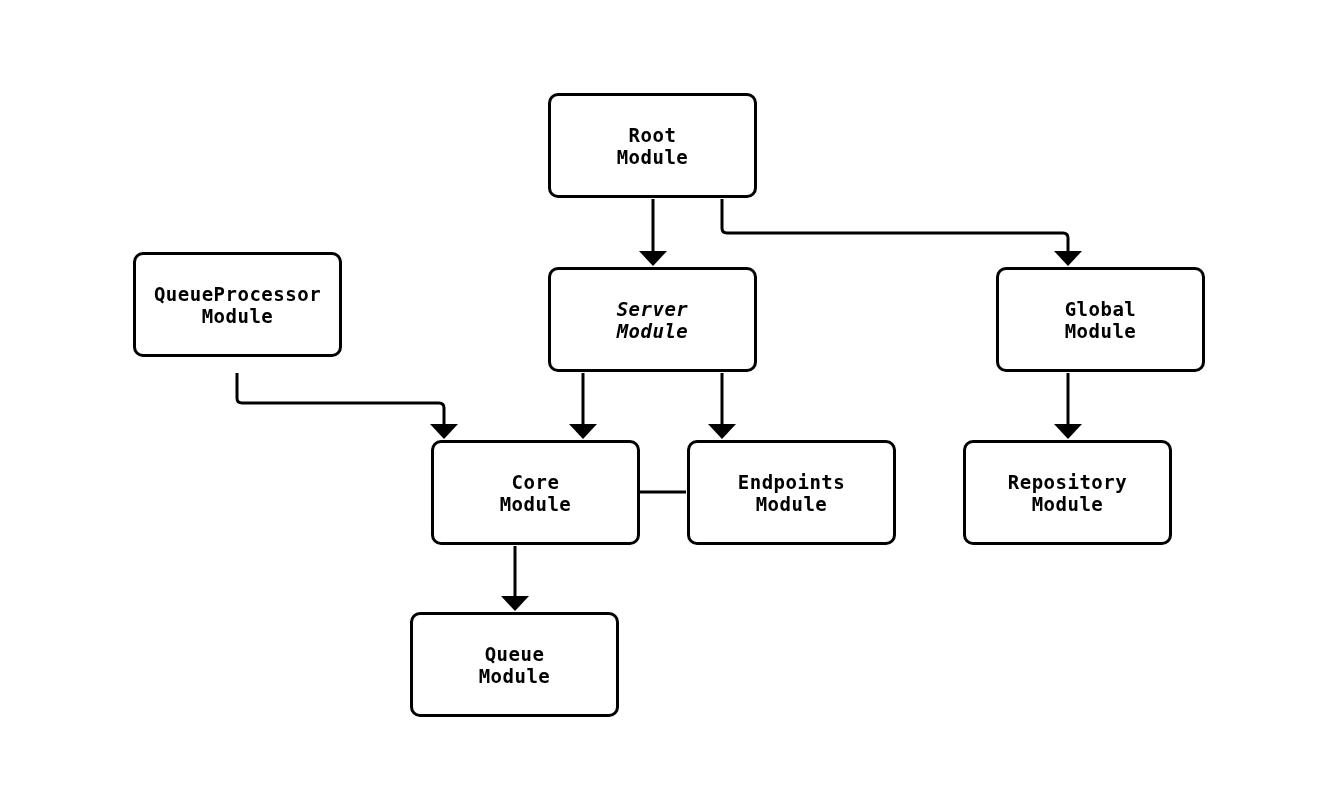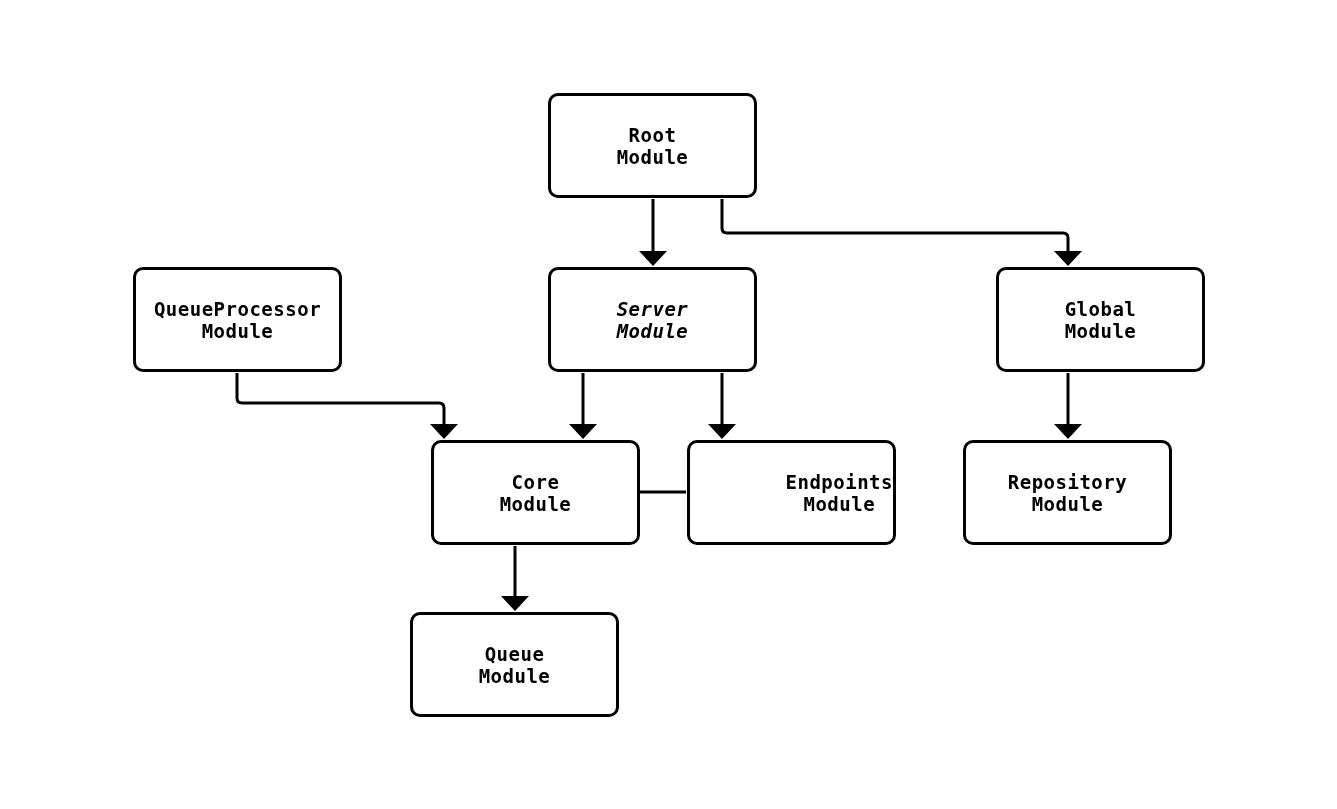--- a/index.html
+++ b/index.html
@@ -41,24 +41,24 @@
     font-size: 19px;
     font-weight: 700;
     line-height: 22px;
     color: #000000;
     text-align: center;
     white-space: pre-line;
     letter-spacing: 0.5px;
   }
   .node-root            { left: 548px; top: 93px;  }
   .node-server          { left: 548px; top: 267px; font-style: italic; }
-  .node-queue-processor { left: 133px; top: 267px; }
+  .node-queue-processor { left: 133px; top: 252px; }
   .node-global          { left: 963px; top: 267px; margin-left: 33px; }
   .node-core            { left: 410px; top: 440px; margin-left: 21px; }
-  .node-endpoints       { left: 687px; top: 440px; justify-content: flex-end; }
+  .node-endpoints       { left: 687px; top: 440px; }
   .node-repository      { left: 963px; top: 440px; justify-content: center; }
   .node-queue           { left: 410px; top: 612px; }
 </style>
 </head>
 <body>
 
 <div class="stage">
 
   <svg class="edges" width="1337" height="809" viewBox="0 0 1337 809" xmlns="http://www.w3.org/2000/svg">
 

